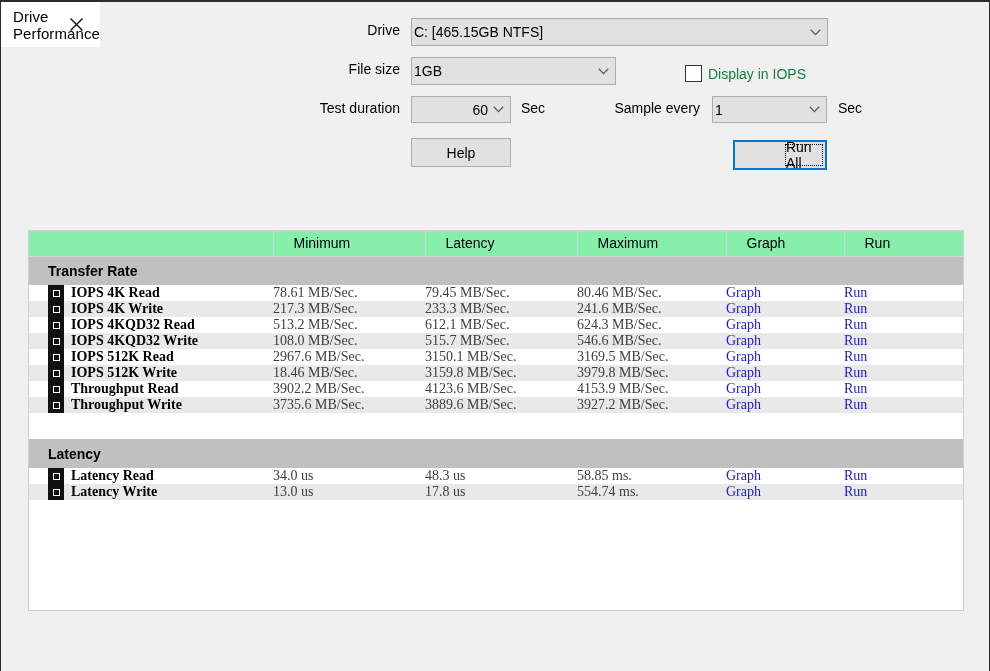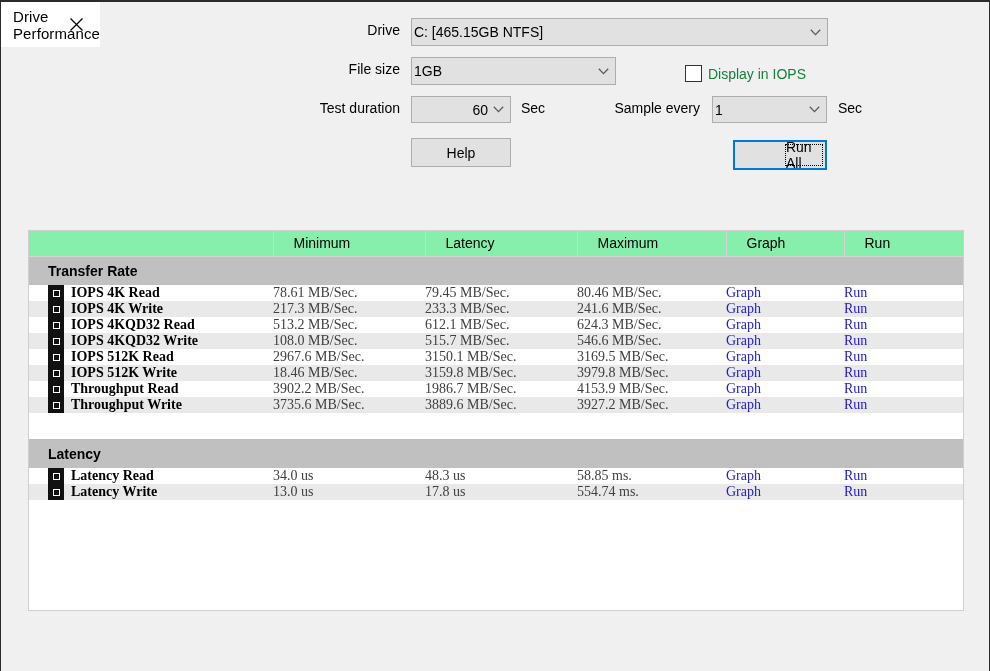--- a/index.html
+++ b/index.html
@@ -382,21 +382,21 @@
           <tr class="datarow">
             <td class="cell-name">
               <div class="name-inner">
                 <span class="row-icon">
                   <i></i>
                 </span>
                 <span class="name-text">Throughput Read</span>
               </div>
             </td>
             <td class="num">3902.2 MB/Sec.</td>
-            <td class="num">1986.7 MB/Sec.</td>
+            <td class="num">4123.6 MB/Sec.</td>
             <td class="num">4153.9 MB/Sec.</td>
             <td class="link"><span class="lnk">Graph</span></td>
             <td class="link"><span class="lnk">Run</span></td>
           </tr>
           <tr class="datarow alt">
             <td class="cell-name">
               <div class="name-inner">
                 <span class="row-icon">
                   <i></i>
                 </span>

